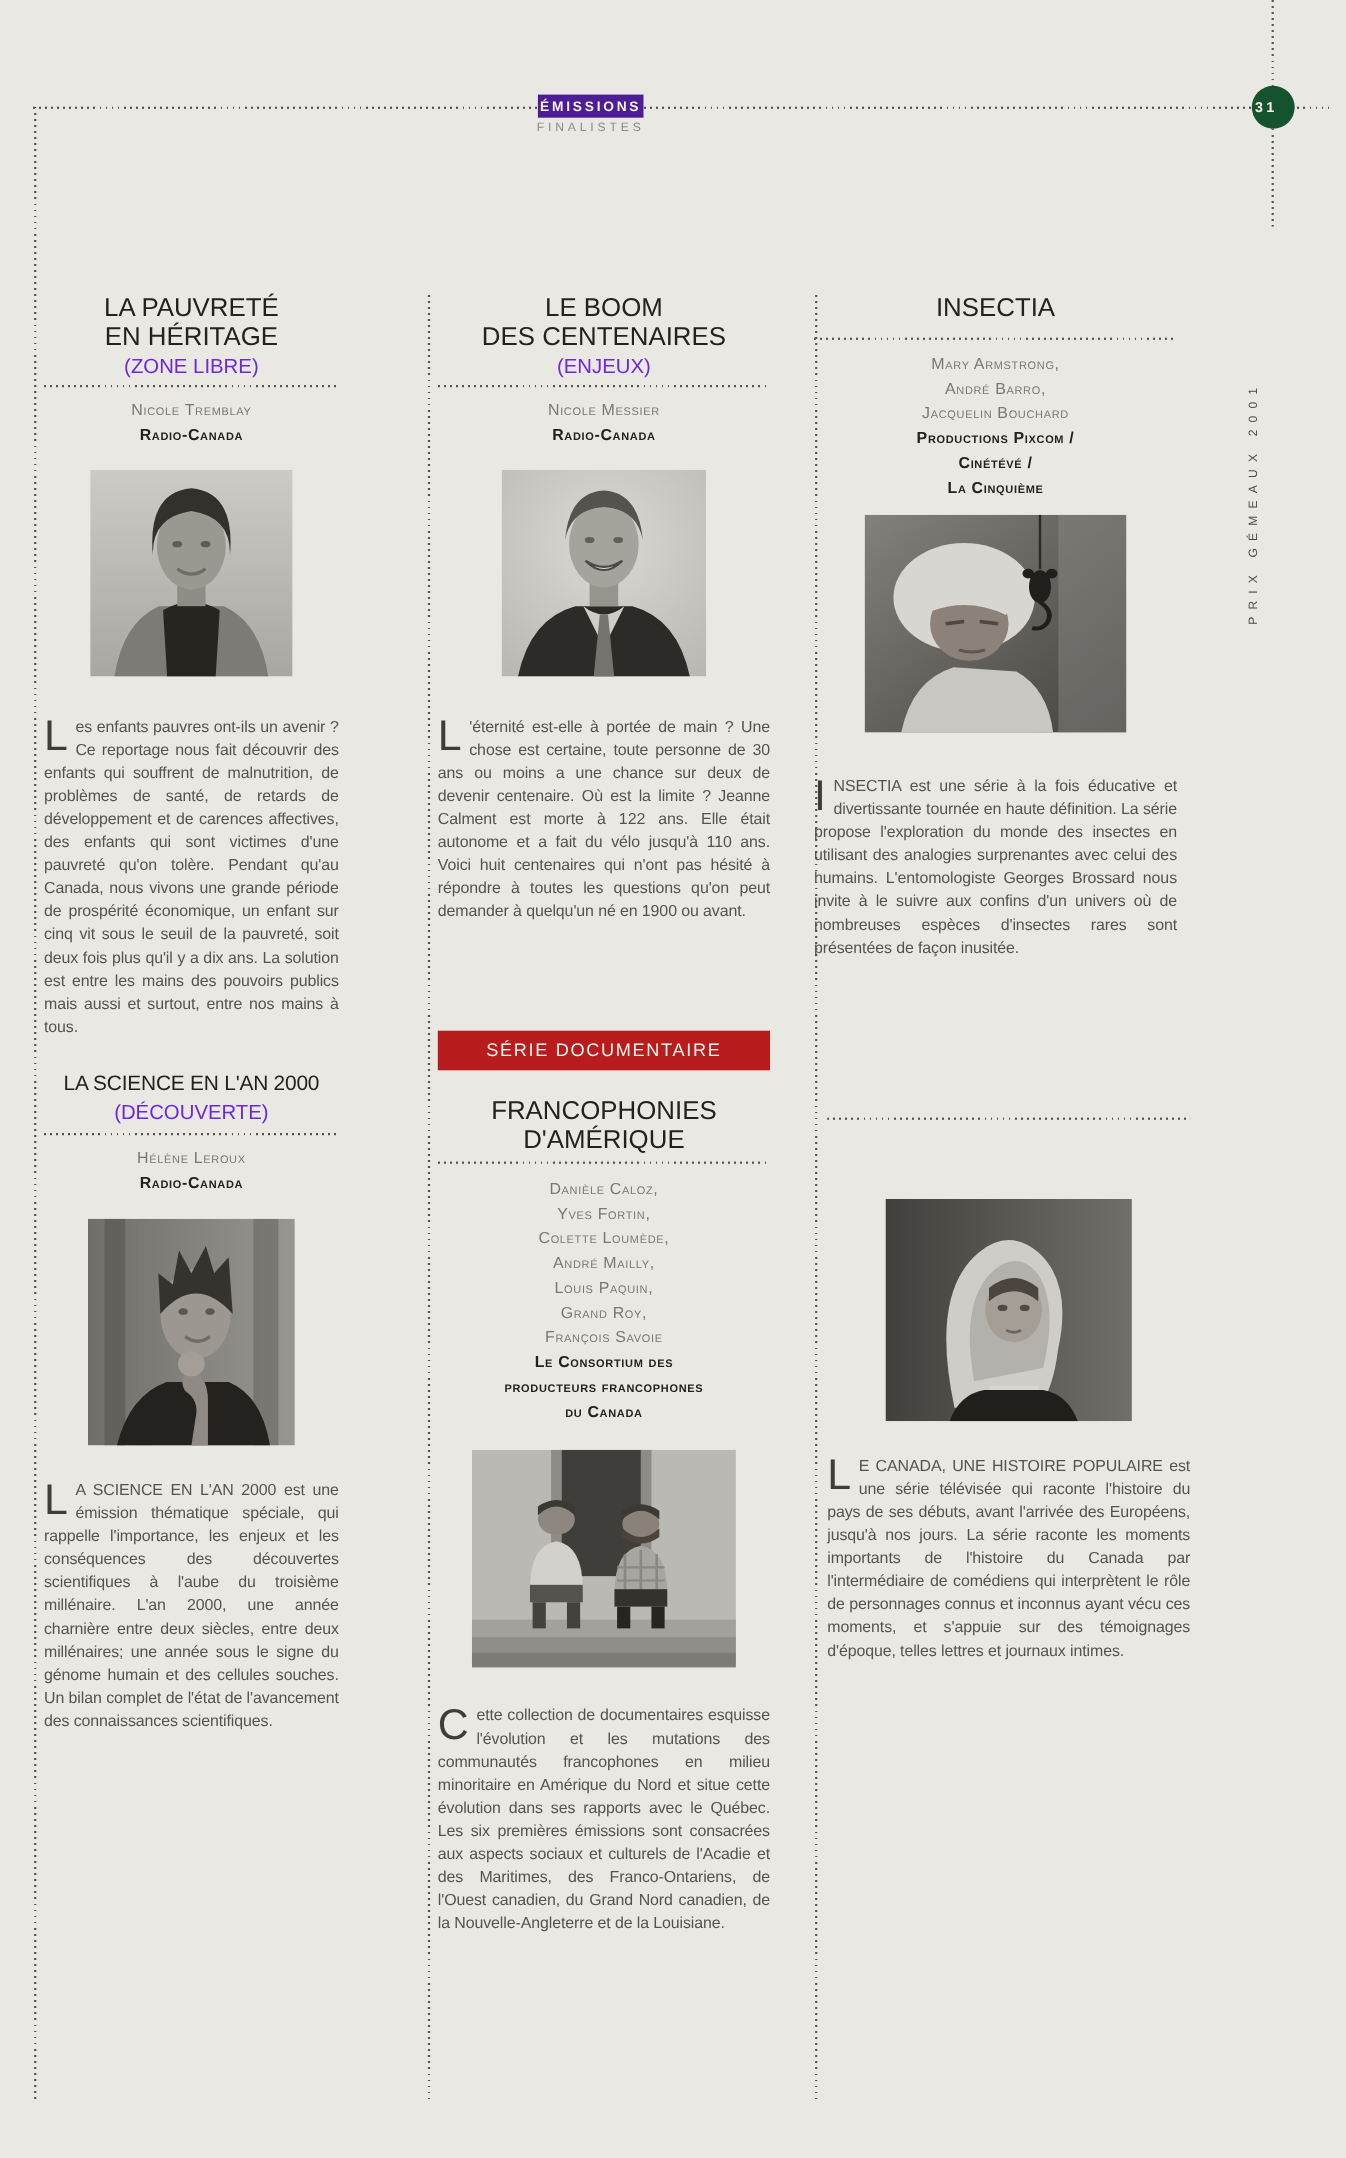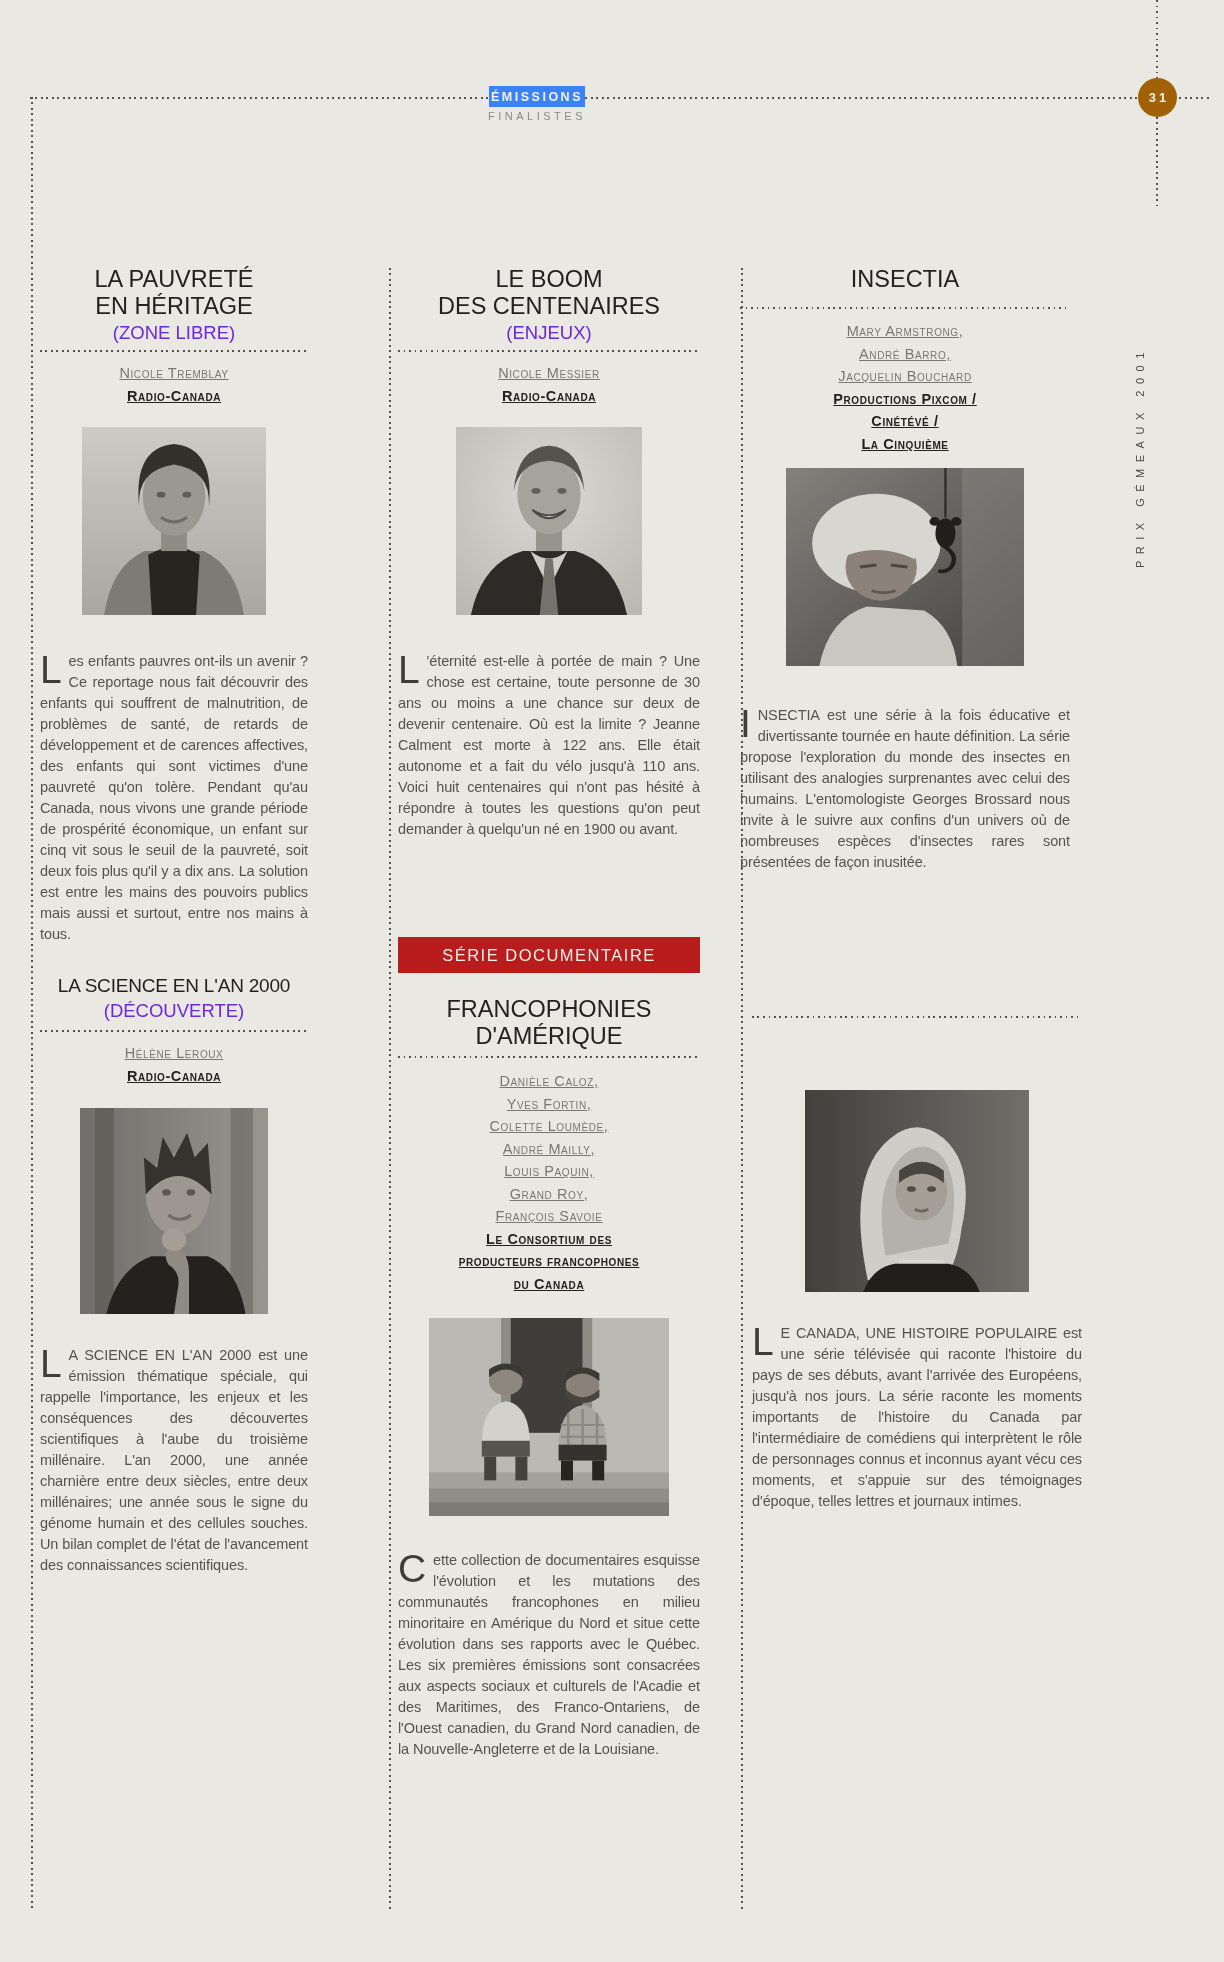--- a/index.html
+++ b/index.html
@@ -2,37 +2,37 @@
 <html><head>
 <meta charset="utf-8">
 <style>
   html,body{margin:0;padding:0;background:#cfcdc7;}
   .page{position:relative;width:1224px;height:1962px;background:#eae8e2;overflow:hidden;
         font-family:"Liberation Sans","DejaVu Sans",sans-serif;color:#55534e;}
   .hdots{position:absolute;height:2px;
          background-image:repeating-linear-gradient(90deg,#55534e 0,#55534e 1.6px,transparent 1.6px,transparent 5.5px);}
   .vdots{position:absolute;width:2px;
          background-image:repeating-linear-gradient(180deg,#55534e 0,#55534e 1.6px,transparent 1.6px,transparent 5.5px);}
-  .cat-box{position:absolute;left:489px;top:86px;width:96px;height:21px;background:#3b82f6;color:#f3f1eb;
+  .cat-box{position:absolute;left:489px;top:86px;width:96px;height:21px;background:#4c1d95;color:#f3f1eb;
            font-size:12.5px;font-weight:bold;letter-spacing:2.5px;text-align:center;line-height:22px;}
   .subcat{position:absolute;left:459px;top:110px;width:156px;text-align:center;font-size:11px;
           letter-spacing:3.5px;color:#8d8a84;}
-  .pnum{position:absolute;left:1138px;top:78px;width:39px;height:39px;border-radius:50%;background:#a16207;
+  .pnum{position:absolute;left:1138px;top:78px;width:39px;height:39px;border-radius:50%;background:#14532d;
         color:#f3f1eb;font-size:13px;font-weight:bold;letter-spacing:3px;text-indent:3px;
-        text-align:center;line-height:39px;}
+        line-height:39px;}
   .vtext{position:absolute;left:1134px;top:208px;height:360px;writing-mode:vertical-rl;
          transform:rotate(180deg);font-size:11px;letter-spacing:6.5px;color:#4c4a45;white-space:nowrap;}
   .sec{position:absolute;top:0;height:100%;}
   .ttl{position:absolute;left:0;right:0;text-align:center;color:#23221e;font-size:23.5px;line-height:27px;letter-spacing:0;}
   .ttl-sm{font-size:19px;letter-spacing:-0.2px;white-space:nowrap;}
   .sub{position:absolute;left:0;right:0;text-align:center;color:#6d28d9;font-size:18.5px;line-height:22px;}
   .rul{position:absolute;left:0;right:0;height:2px;
        background-image:repeating-linear-gradient(90deg,#55534e 0,#55534e 1.6px,transparent 1.6px,transparent 5.5px);}
   .cred{position:absolute;left:0;right:0;text-align:center;}
-  .cl{line-height:22.5px;font-size:14.5px;font-variant:small-caps;letter-spacing:0.6px;color:#7a7772;text-decoration:underline;}
+  .cl{line-height:22.5px;font-size:14.5px;font-variant:small-caps;letter-spacing:0.6px;color:#7a7772;}
   .cl.co{font-weight:bold;color:#23221e;}
   .photo{position:absolute;left:50%;transform:translateX(-50%);display:block;}
   .photo svg{display:block;width:100%;height:100%;}
   .bodytxt{position:absolute;left:0;right:0;font-size:14.5px;line-height:21px;text-align:justify;
            letter-spacing:-0.1px;color:#55534e;}
   .dropcap{float:left;font-size:39px;line-height:33px;padding:2px 7px 0 0;color:#3f3d38;}
   .bar{position:absolute;left:0;right:0;top:937px;height:36px;background:#b91c1c;color:#f3f1eb;
        text-align:center;font-size:16.5px;font-weight:normal;letter-spacing:1.5px;line-height:36px;}
 </style>
 </head>

